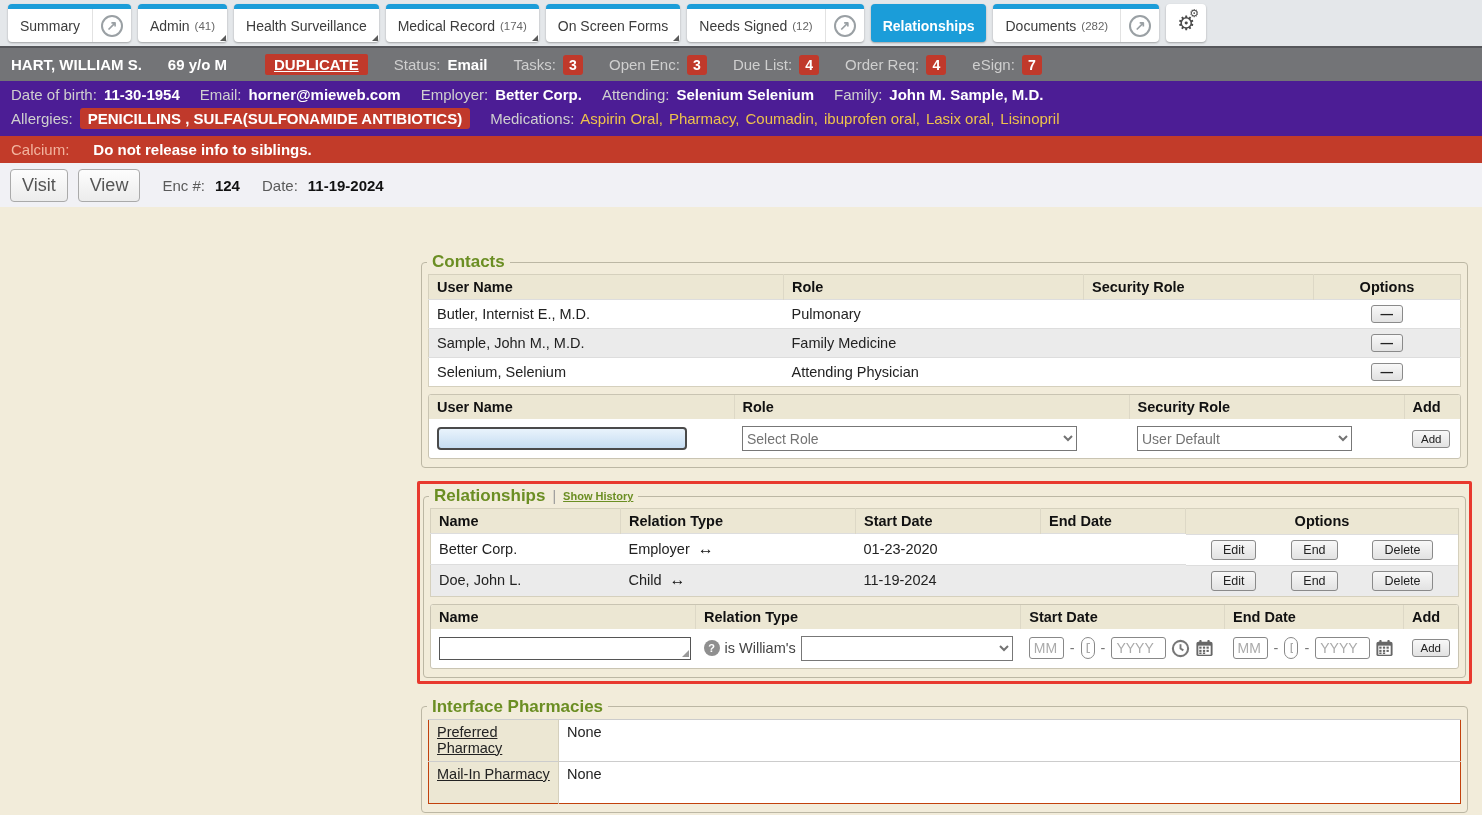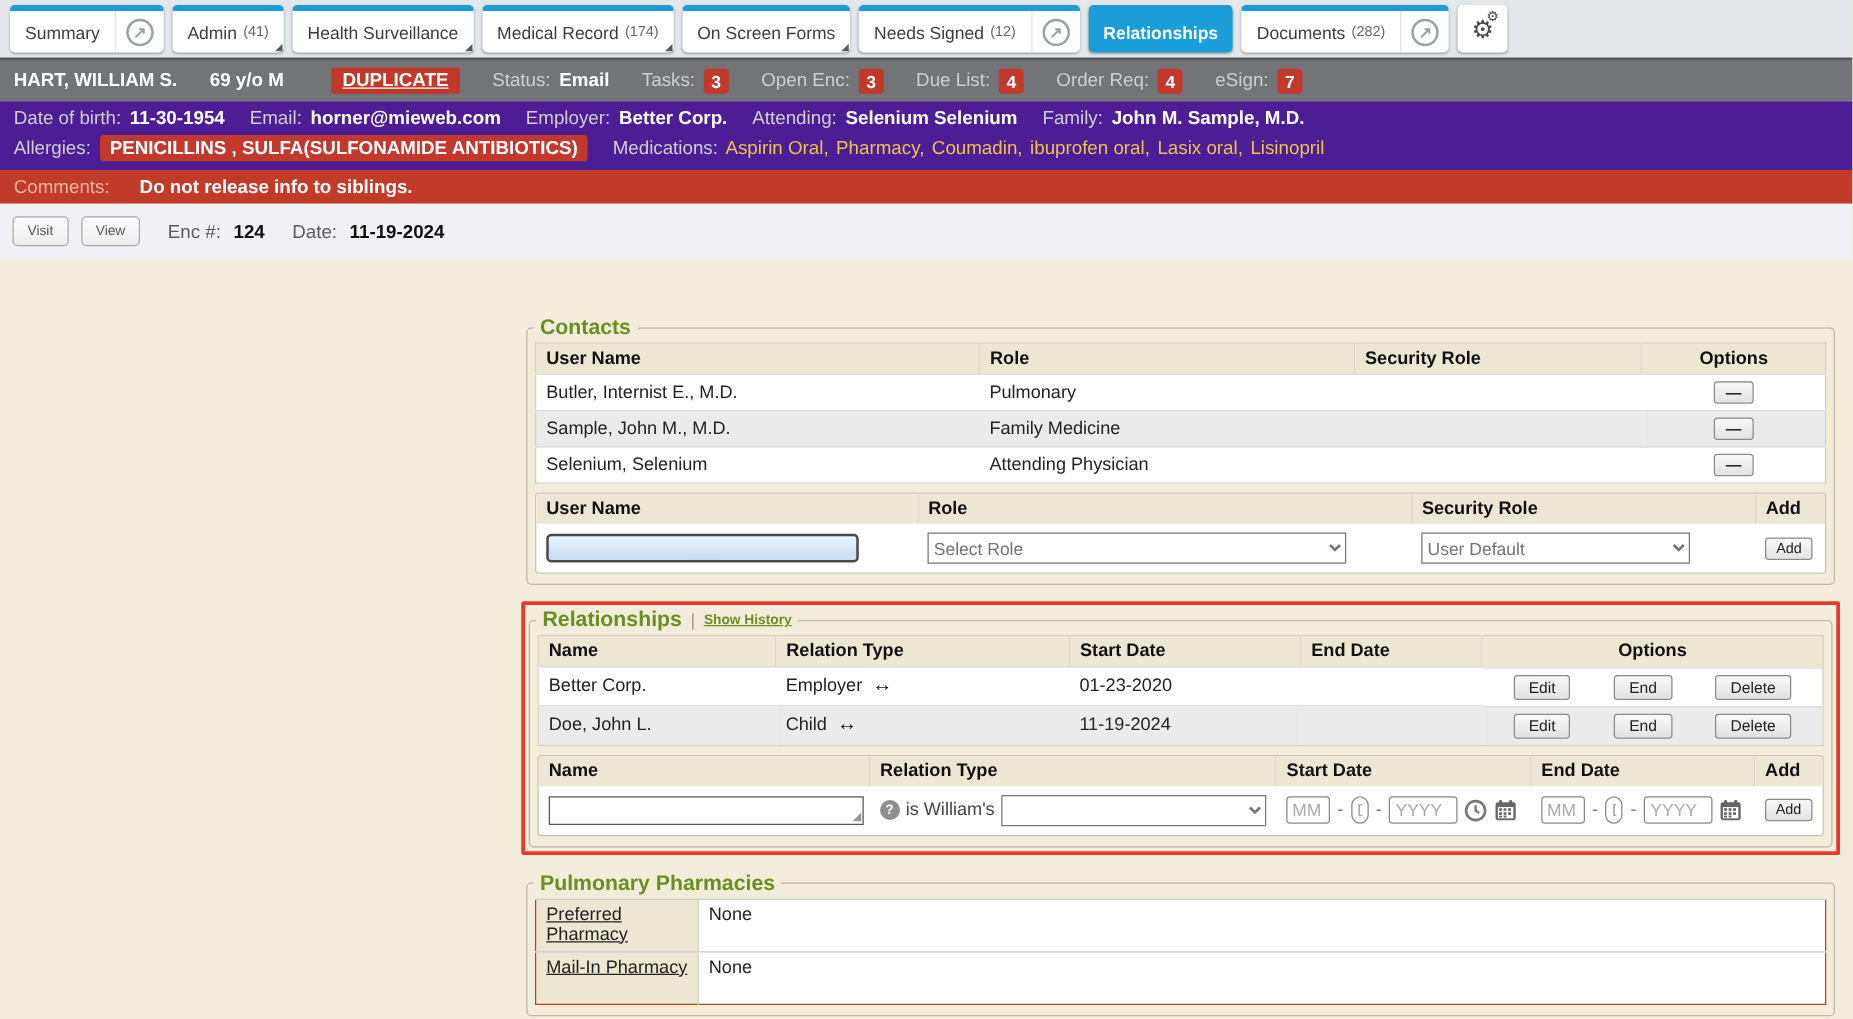--- a/index.html
+++ b/index.html
@@ -71,21 +71,21 @@
     font-size:15px; align-items:center;
   }
   .comments .c-lbl { color:#f2b49f; }
   .comments .c-val { color:#fff; font-weight:bold; }
   .encband {
     background:#f1f1f5; height:44px; display:flex; align-items:center;
     gap:10px; padding:0 10px; font-size:15px;
   }
   .btn-lite {
     background:linear-gradient(#fdfdfd,#ececec); border:1px solid #aaa;
-    border-radius:4px; padding:5px 11px; color:#555; font-size:11px;
+    border-radius:4px; padding:5px 11px; color:#555; font-size:18px;
     font-family:inherit; cursor:pointer;
   }
   .enc-lbl { color:#5a5a5a; margin-left:12px; }
   .enc-val { font-weight:bold; color:#111; }
   
   .main { padding:45px 14px 0 421px; }
   fieldset {
     border:1px solid #bcb7a4; border-radius:4px; margin:0 0 13px;
     padding:2px 6px 8px; min-inline-size:0;
   }
@@ -282,21 +282,21 @@
       <span class="med">Pharmacy</span>
       <span class="med">Coumadin</span>
       <span class="med">ibuprofen oral</span>
       <span class="med">Lasix oral</span>
       <span class="med">Lisinopril</span>
     </span>
   </div>
 </div>
 
 <div class="comments">
-  <span class="c-lbl">Comments:</span>
+  <span class="c-lbl">Calcium:</span>
   <span class="c-val">Do not release info to siblings.</span>
 </div>
 
 <div class="encband">
   <button class="btn-lite">Visit</button>
   <button class="btn-lite">View</button>
   <span class="enc-lbl">Enc #:</span>
   <span class="enc-val">124</span>
   <span class="enc-lbl">Date:</span>
   <span class="enc-val">11-19-2024</span>
@@ -521,21 +521,21 @@
             </td>
             <td><button class="btn-sm btn-addsm">Add</button></td>
           </tr>
         </tbody>
           </table>
       </div>
     </fieldset>
   </div>
 
   <fieldset>
-    <legend>Pulmonary Pharmacies</legend>
+    <legend>Interface Pharmacies</legend>
     <table class="pharm">
       <tbody>
           <tr>
         <td class="pharm-lbl"><a class="pharm-link">Preferred Pharmacy</a></td>
         <td>None</td>
       </tr>
       <tr>
         <td class="pharm-lbl"><a class="pharm-link">Mail-In Pharmacy</a></td>
         <td>None</td>
       </tr>

